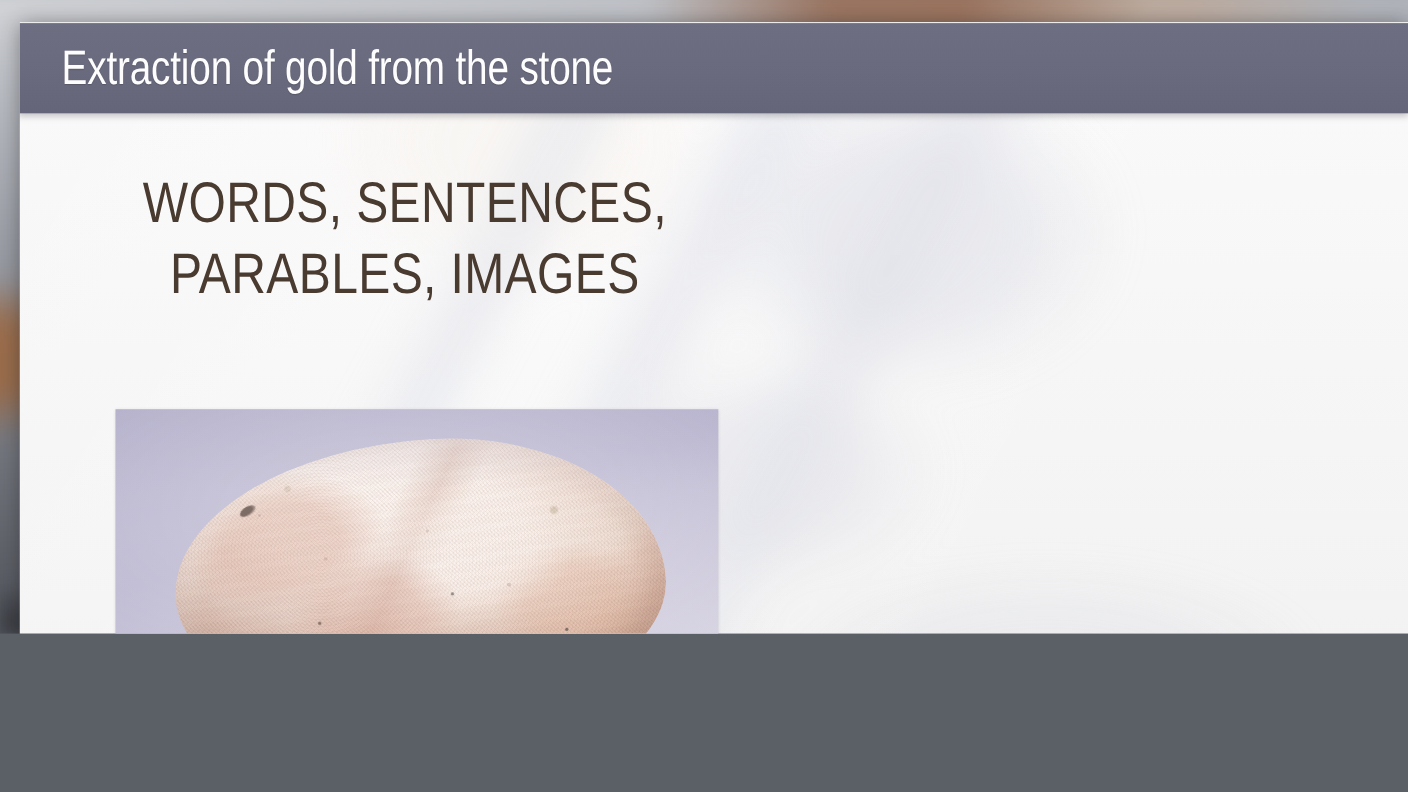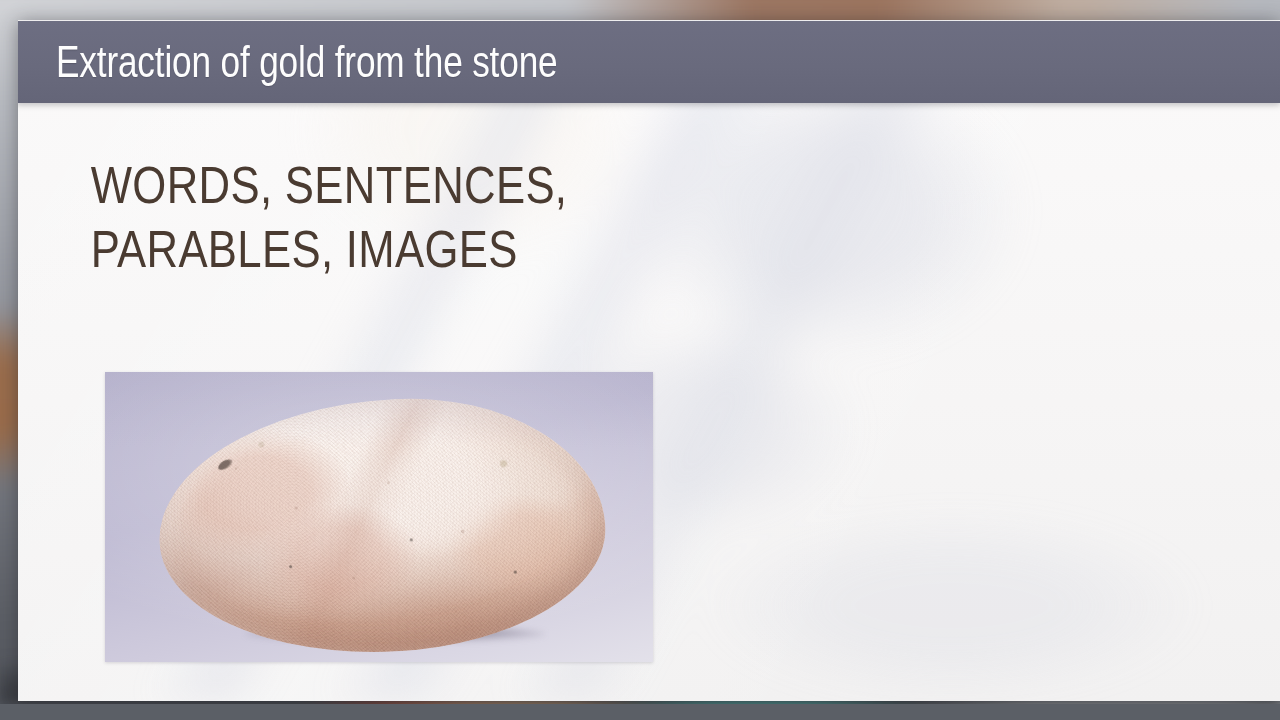--- a/index.html
+++ b/index.html
@@ -8,21 +8,21 @@
     width: 1280px;
     height: 720px;
     overflow: hidden;
     font-family: "Liberation Sans", sans-serif;
     background: #5b5f66;
   }
 
   #stage {
     position: relative;
     width: 1280px;
-    height: 704px;
+    height: 576px;
     overflow: hidden;
   }
 
   
   .backdrop {
     position: absolute;
     inset: 0;
     background:
       radial-gradient(circle at 63% 2%, rgba(150,105,80,0.85) 0 6%, rgba(150,105,80,0) 22%),
       radial-gradient(circle at 78% 3%, rgba(196,165,140,0.6) 0 5%, rgba(196,165,140,0) 18%),
@@ -98,20 +98,21 @@
     white-space: nowrap;
     text-shadow: 0 1px 1px rgba(40,40,52,0.25);
   }
 
   
   .headline {
     position: absolute;
     left: 20px;
     top: 133px;
     width: 660px;
+    text-align: center;
     color: #4a3b31;
     font-family: "Liberation Sans", sans-serif;
     font-size: 52px;
     font-weight: 300;
     line-height: 1.24;
     letter-spacing: 0.4px;
   }
   .headline span {
     display: block;
     transform: scaleX(0.84);

